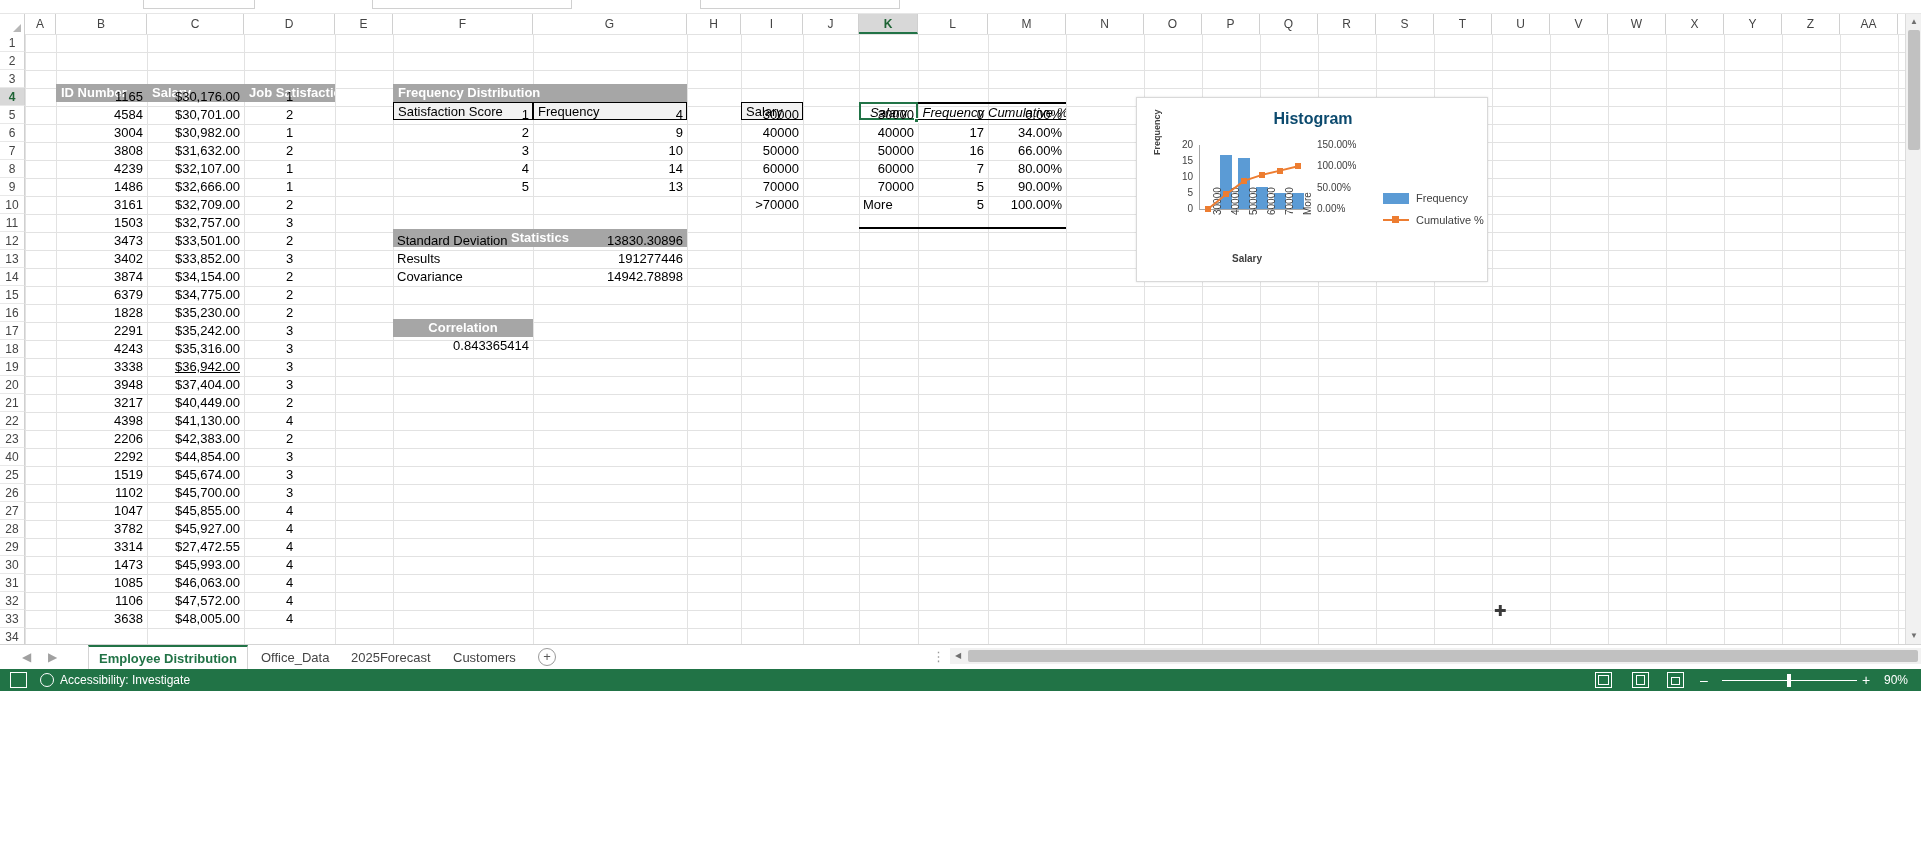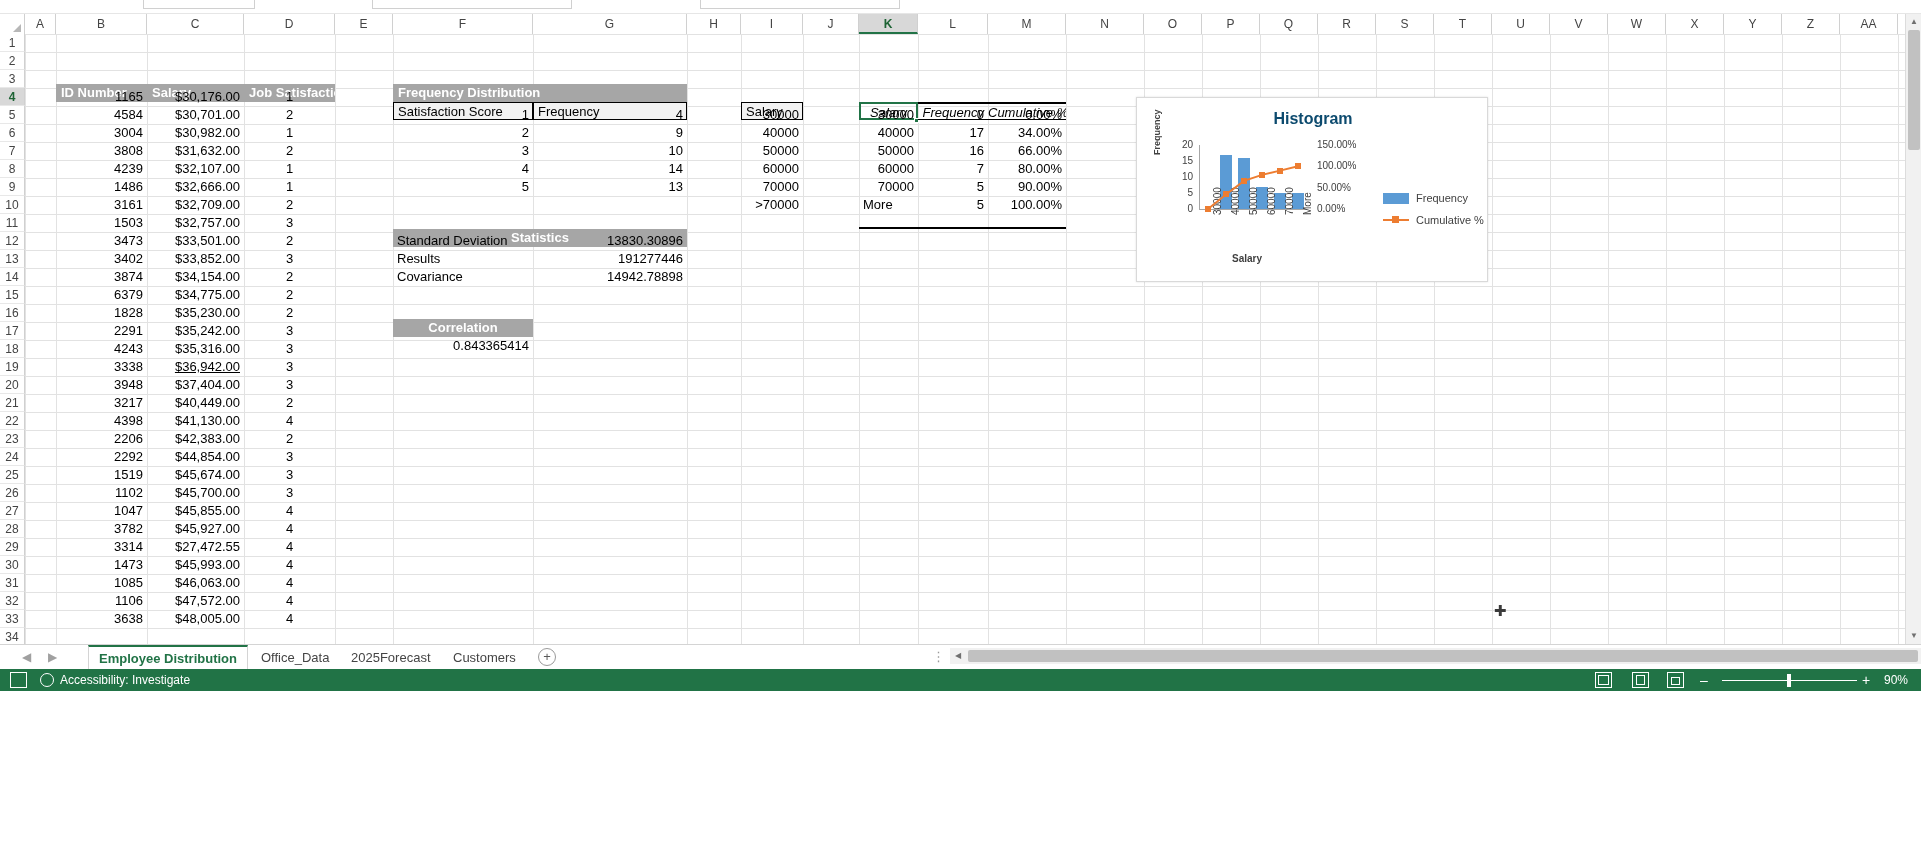--- a/index.html
+++ b/index.html
@@ -298,21 +298,21 @@
       <div class="row-head" style="top: 268px;">14</div>
       <div class="row-head" style="top: 286px;">15</div>
       <div class="row-head" style="top: 304px;">16</div>
       <div class="row-head" style="top: 322px;">17</div>
       <div class="row-head" style="top: 340px;">18</div>
       <div class="row-head" style="top: 358px;">19</div>
       <div class="row-head" style="top: 376px;">20</div>
       <div class="row-head" style="top: 394px;">21</div>
       <div class="row-head" style="top: 412px;">22</div>
       <div class="row-head" style="top: 430px;">23</div>
-      <div class="row-head" style="top: 448px;">24</div>
+      <div class="row-head" style="top: 448px;">40</div>
       <div class="row-head" style="top: 466px;">25</div>
       <div class="row-head" style="top: 484px;">26</div>
       <div class="row-head" style="top: 502px;">27</div>
       <div class="row-head" style="top: 520px;">28</div>
       <div class="row-head" style="top: 538px;">29</div>
       <div class="row-head" style="top: 556px;">30</div>
       <div class="row-head" style="top: 574px;">31</div>
       <div class="row-head" style="top: 592px;">32</div>
       <div class="row-head" style="top: 610px;">33</div>
       <div class="row-head" style="top: 628px;">34</div>

